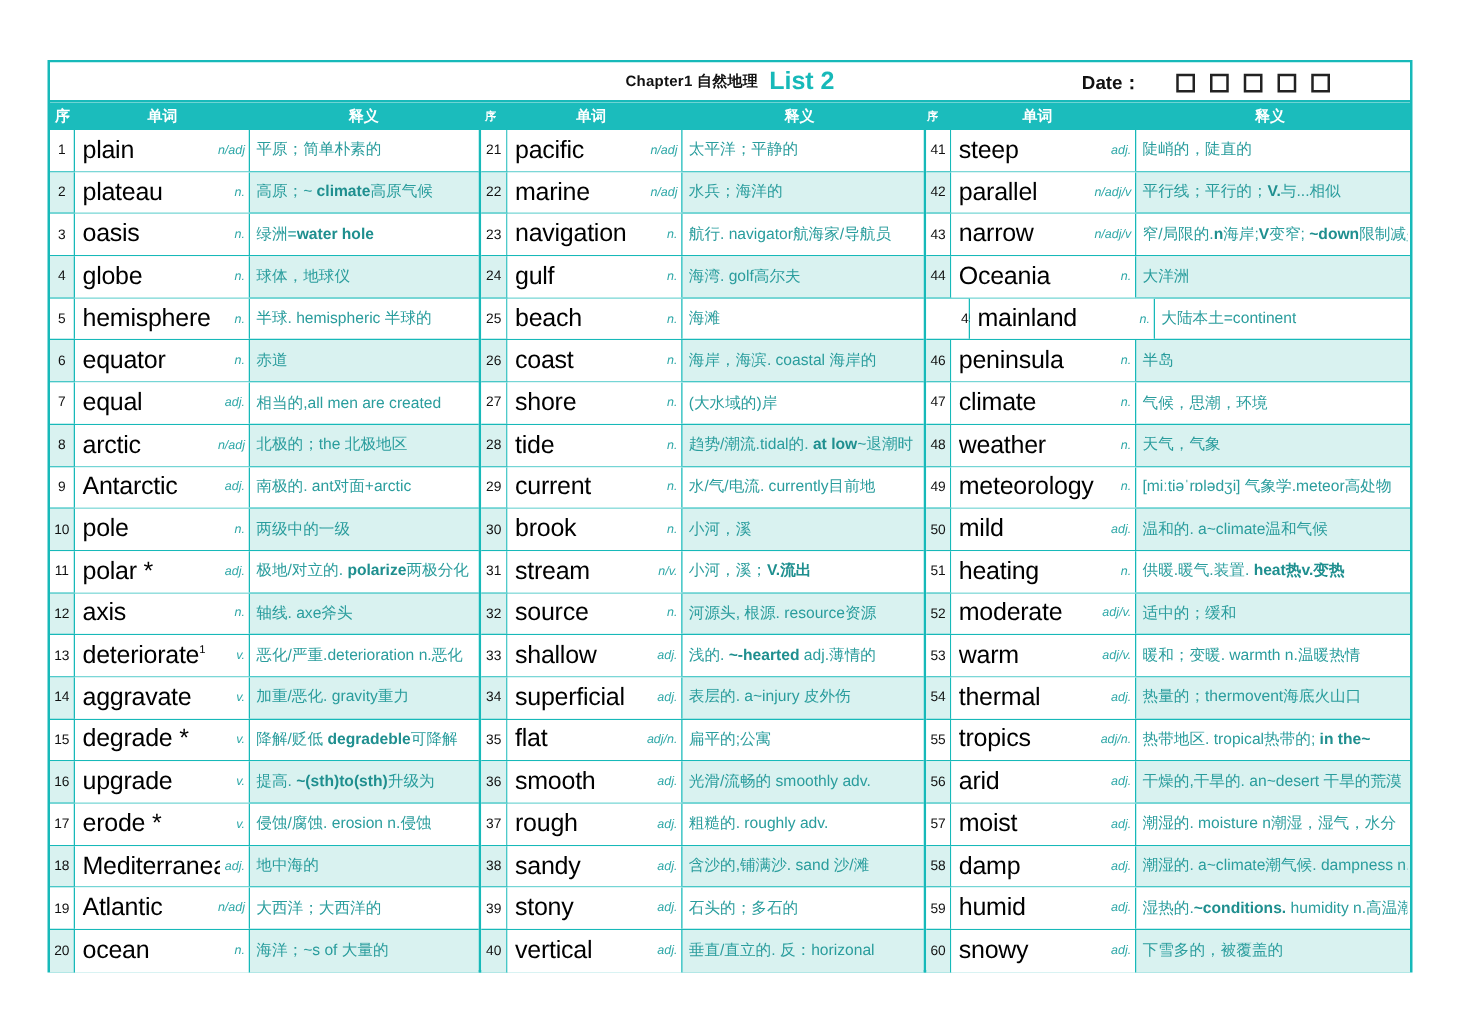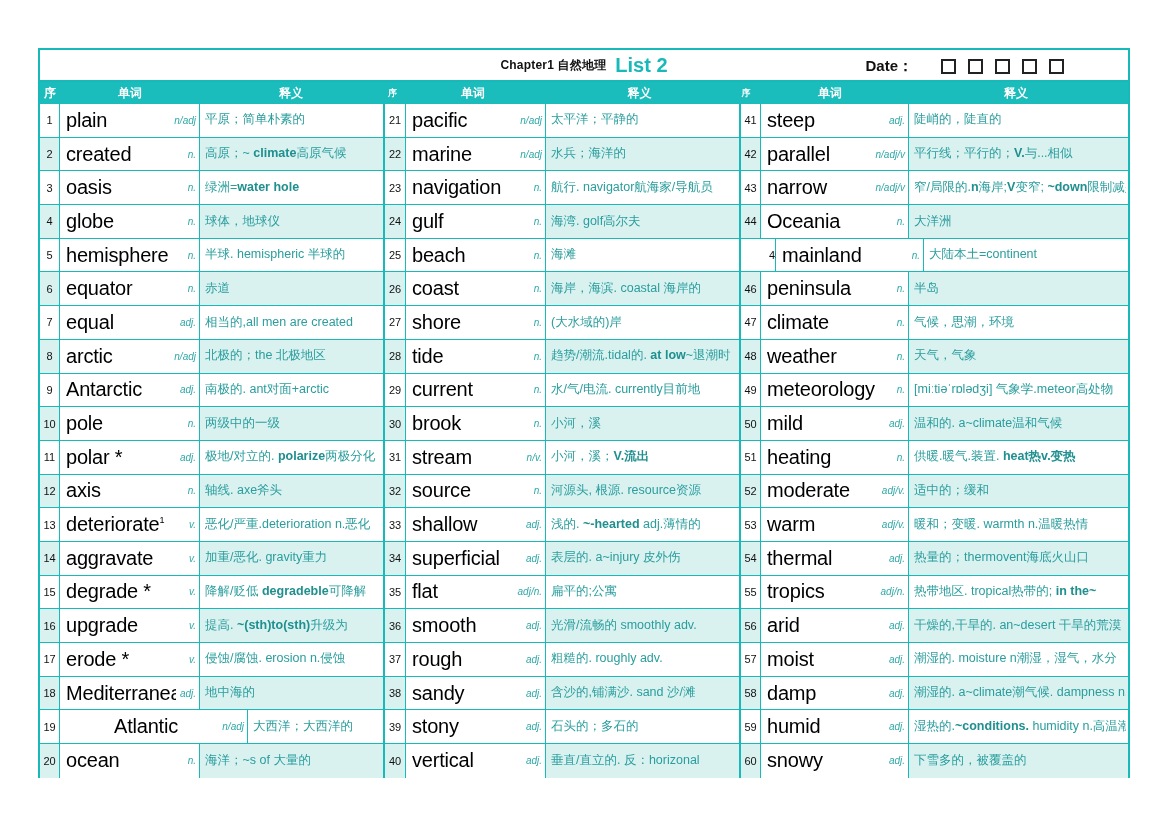--- a/index.html
+++ b/index.html
@@ -250,21 +250,21 @@
             <span class="w-text">plain</span>
             <span class="w-pos">n/adj</span>
           </div>
           <div class="c-def">
             <span class="d-text">平原；简单朴素的</span>
           </div>
         </div>
         <div class="vrow even">
           <div class="c-idx" style="width: 20px; flex: 0 0 20px;">2</div>
           <div class="c-word" style="flex: 0 0 140px; width: 140px;">
-            <span class="w-text">created</span>
+            <span class="w-text">plateau</span>
             <span class="w-pos">n.</span>
           </div>
           <div class="c-def">
             <span class="d-text">高原；~ <b>climate</b>高原气候</span>
           </div>
         </div>
         <div class="vrow odd">
           <div class="c-idx" style="width: 20px; flex: 0 0 20px;">3</div>
           <div class="c-word" style="flex: 0 0 140px; width: 140px;">
             <span class="w-text">oasis</span>
@@ -419,21 +419,21 @@
           <div class="c-word" style="flex: 0 0 140px; width: 140px;">
             <span class="w-text">Mediterranean</span>
             <span class="w-pos">adj.</span>
           </div>
           <div class="c-def">
             <span class="d-text">地中海的</span>
           </div>
         </div>
         <div class="vrow odd">
           <div class="c-idx" style="width: 20px; flex: 0 0 20px;">19</div>
-          <div class="c-word" style="flex: 0 0 140px; width: 140px; margin-left: 48px;">
+          <div class="c-word" style="flex: 0 0 140px; width: 140px;">
             <span class="w-text">Atlantic</span>
             <span class="w-pos">n/adj</span>
           </div>
           <div class="c-def">
             <span class="d-text">大西洋；大西洋的</span>
           </div>
         </div>
         <div class="vrow even last">
           <div class="c-idx" style="width: 20px; flex: 0 0 20px;">20</div>
           <div class="c-word" style="flex: 0 0 140px; width: 140px;">

